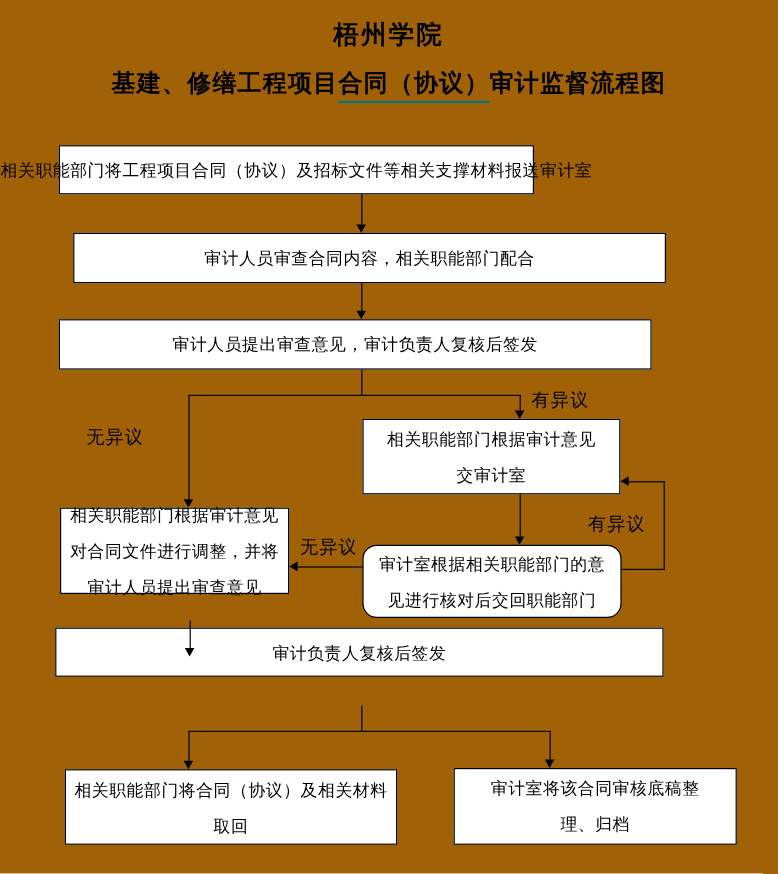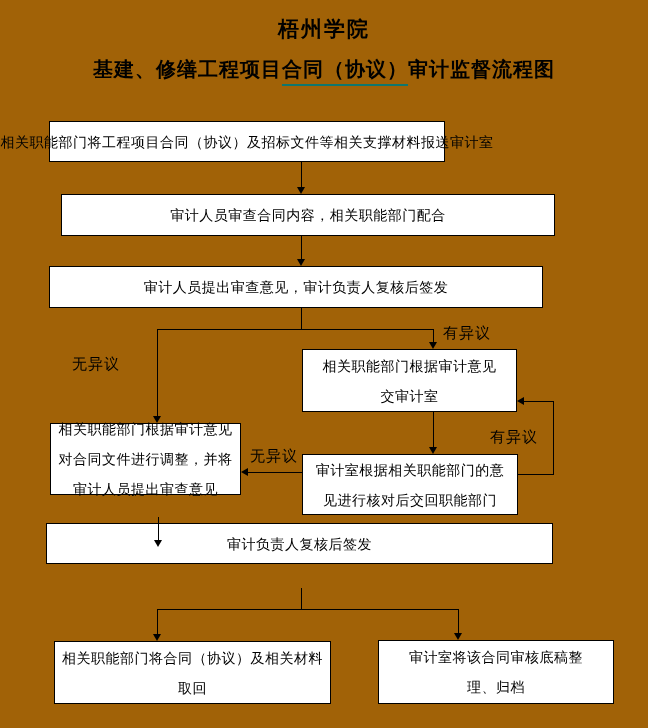--- a/index.html
+++ b/index.html
@@ -22,21 +22,21 @@
     display:flex;flex-direction:column;align-items:center;justify-content:center;
     font-size:14px;letter-spacing:0.5px;text-align:center;line-height:30px;
   }
   .node .ln{white-space:nowrap;}
   
   .n1{left:49px;top:121px;width:396px;height:41px;}
   .n2{left:49px;top:194px;width:494px;height:42px;margin-left:12px;}
   .n3{left:49px;top:266px;width:494px;height:42px;}
   .n4{left:302px;top:349px;width:215px;height:63px;}
   .n5{left:50px;top:423px;width:191px;height:72px;}
-  .n6{left:302px;top:454px;width:216px;height:61px;}
+  .n6{left:302px;top:454px;width:216px;height:61px;border-radius:12px;}
   .n7{left:46px;top:523px;width:507px;height:41px;}
   .n8{left:54px;top:641px;width:277px;height:63px;}
   .n9{left:378px;top:640px;width:236px;height:64px;}
   
   .line{position:absolute;background:#000;}
   .vl{width:1px;}
   .hl{height:1px;}
   
   .arr{position:absolute;width:0;height:0;}
   .arr-d{border-left:4px solid transparent;border-right:4px solid transparent;border-top:7px solid #000;}

